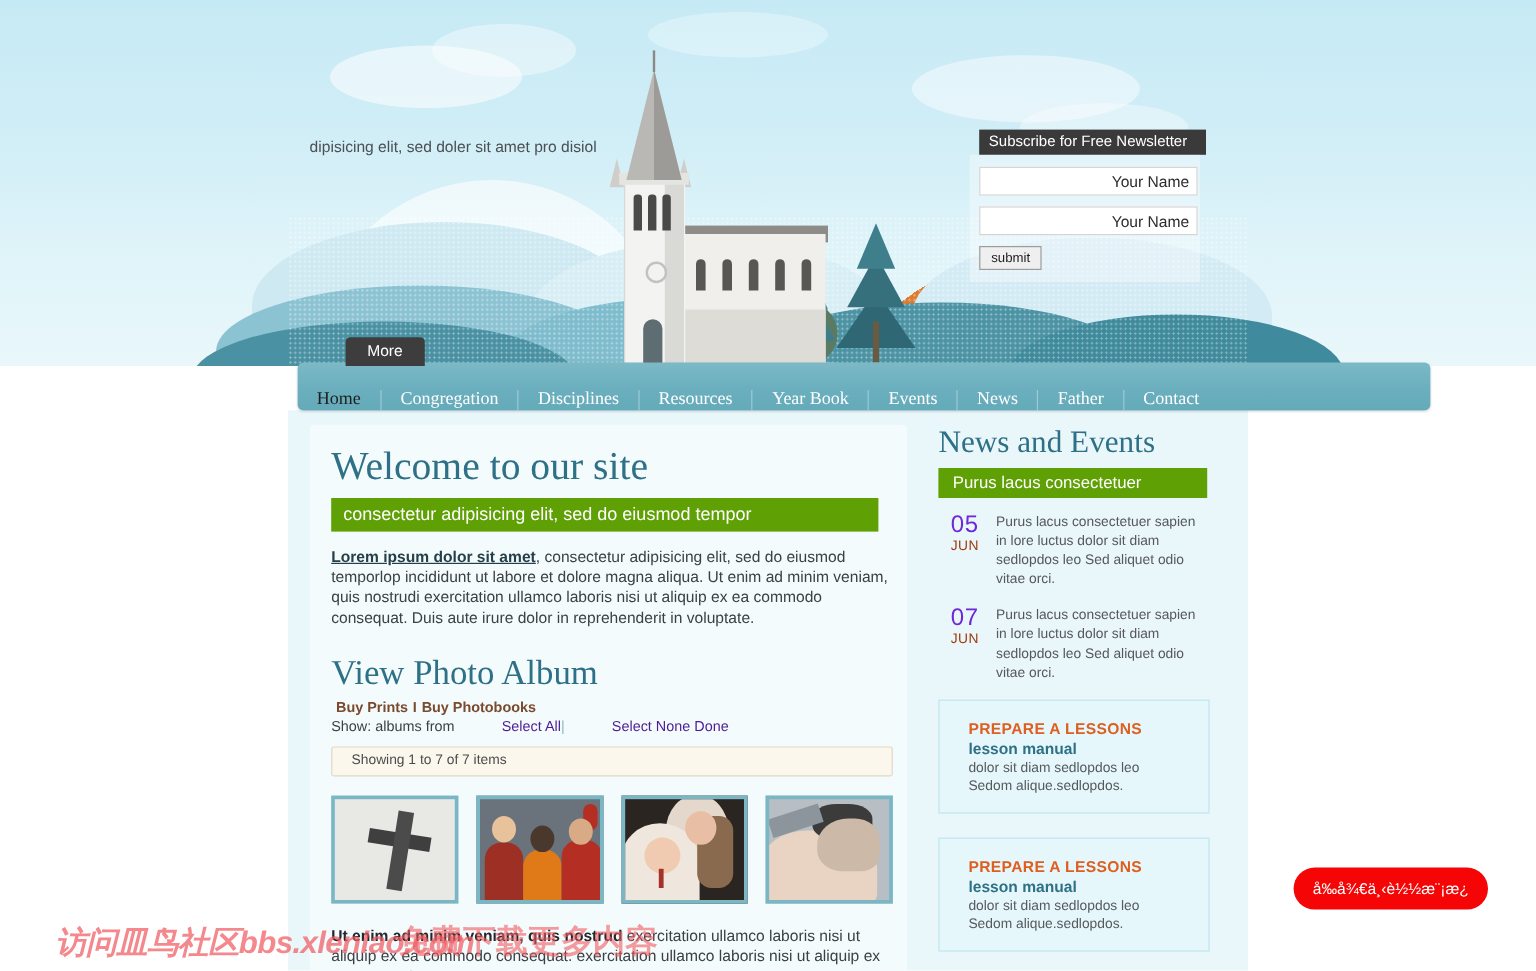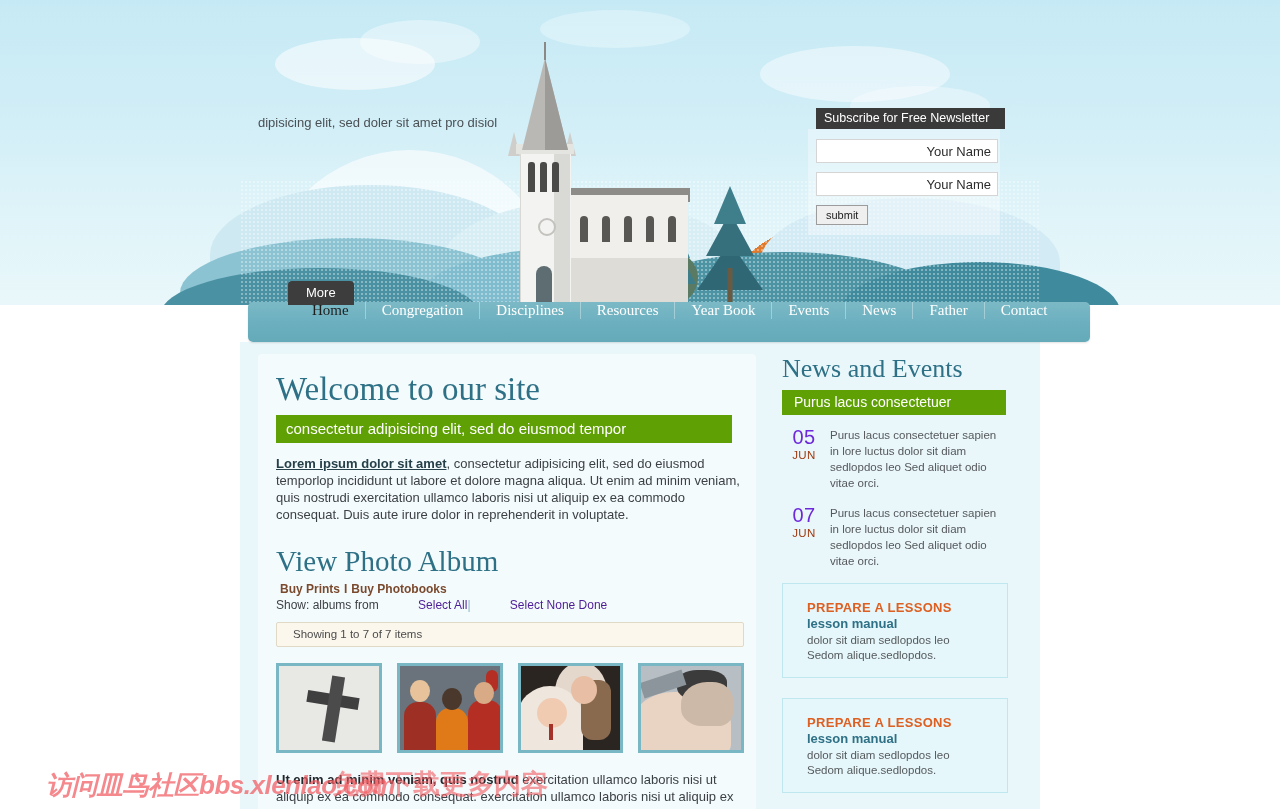--- a/index.html
+++ b/index.html
@@ -241,30 +241,29 @@
     padding: 4px 18px 5px 18px;
     border-radius: 4px 4px 0 0;
     z-index: 6;
   }
 
   
   .navbar {
     position: absolute;
     left: 248px;
     top: 302px;
-    width: 794px;
+    width: 944px;
     height: 40px;
     background: linear-gradient(180deg, #7cb9c6 0%, #6cb0bf 50%, #64aab9 100%);
     border-radius: 5px;
     display: flex;
-    align-items: flex-start;
+    align-items: flex-end;
     z-index: 5;
     box-shadow: 0 1px 2px rgba(0,0,0,.12);
     overflow: hidden;
-    padding-left: 48px;
   }
   .nav-item {
     display: flex;
     align-items: center;
     justify-content: center;
     color: #ffffff;
     font-family: "Liberation Serif", serif;
     font-size: 15px;
     border-right: 1px solid rgba(255,255,255,.35);
     padding: 0 16px;
@@ -699,14 +698,15 @@
         <div class="lesson-kicker">PREPARE A LESSONS</div>
         <div class="lesson-title">lesson manual</div>
         <div class="lesson-body">dolor sit diam sedlopdos leo</div>
         <div class="lesson-body">Sedom alique.sedlopdos.</div>
       </div>
     </div>
   </div>
 
   <div class="watermark">访问皿鸟社区bbs.xlenlao.com</div>
   <div class="watermark2">免费下载更多内容</div>
+  <div class="red-pill">å‰å¾€ä¸‹è½½æ¨¡æ¿</div>
 
 </div>
 
 </body></html>

